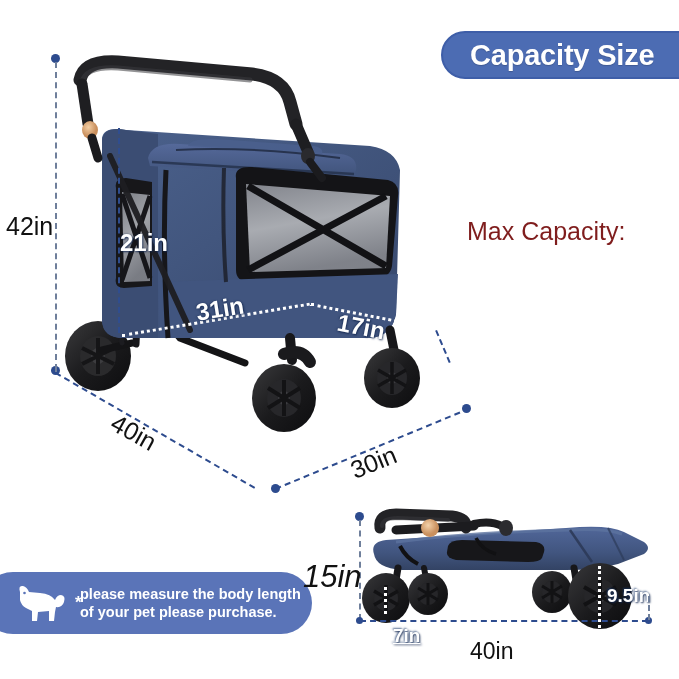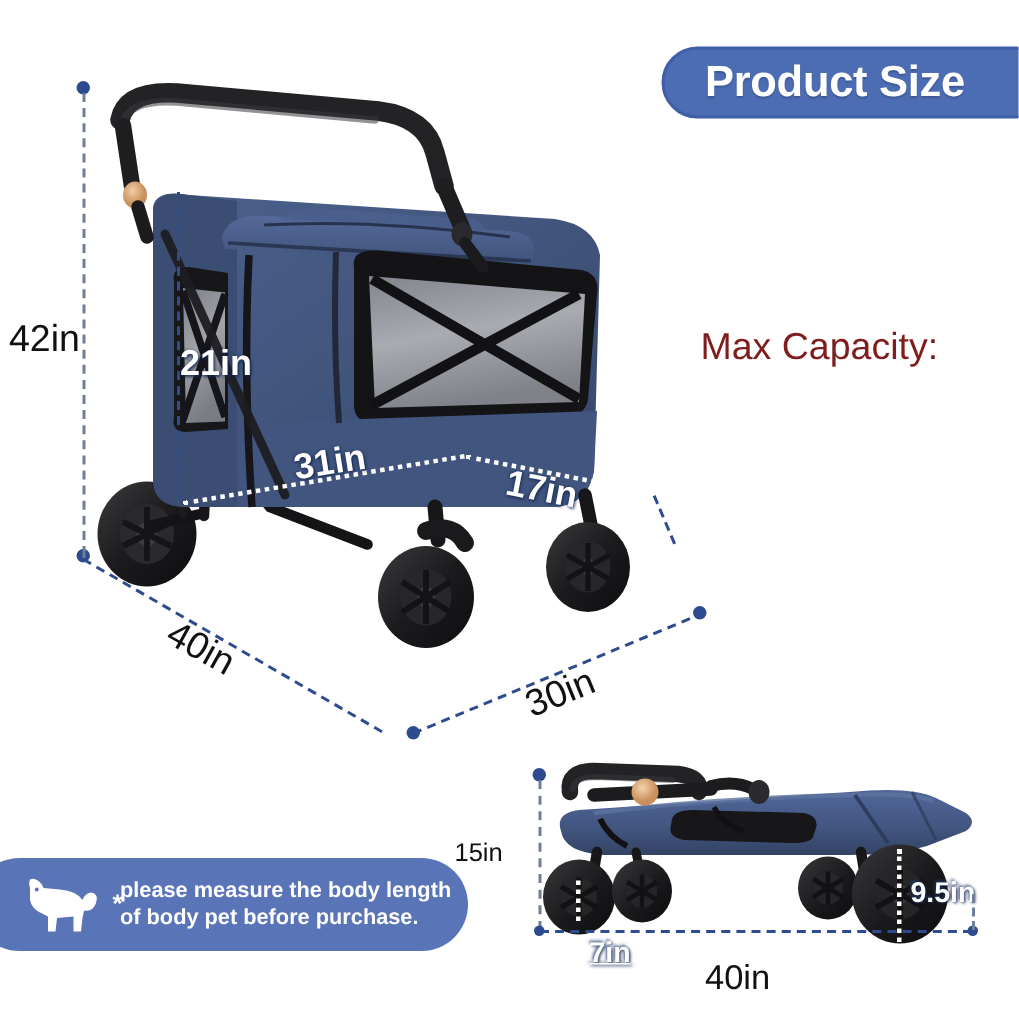--- a/index.html
+++ b/index.html
@@ -285,35 +285,35 @@
   <div class="dline" style="left:275px; top:488px; width:210px; transform:rotate(-22.5deg);"></div>
   <div class="dot" style="left:271px; top:484px;"></div>
   <div class="dot" style="left:462px; top:404px;"></div>
 
   <div class="dline" style="left:437px; top:330px; width:35px; transform:rotate(67deg);"></div>
 
   <div class="dim dim-black" style="left:110px; top:418px; transform:rotate(29deg);">40in</div>
   <div class="dim dim-black" style="left:350px; top:448px; transform:rotate(-22deg);">30in</div>
 
   <div class="banner">
-    <span class="banner-text">Product Size</span>
+    <span class="banner-text">Capacity Size</span>
   </div>
 
   <div class="cap-label">Max Capacity:</div>
 
   <div class="petnote">
     <svg class="dog-icon" width="58" height="42" viewBox="0 0 58 42">
       <path fill="#ffffff" d="M10 10 Q8 3 13 4 Q17 5 19 10 L30 11 Q41 12 45 18
         Q47 13 51 13 Q56 14 54 20 Q52 26 46 25 L45 30 L44 39 L39 39 L39 29
         L28 30 L27 39 L22 39 L22 29 L16 26 Q11 23 10 18 Z"></path>
       <circle cx="14.5" cy="11" r="1.3" fill="#5a74b8"></circle>
     </svg>
     <div style="display:flex; flex-direction:column; margin-left:4px;">
       <span class="petnote-text">please measure the body length</span>
-      <span class="petnote-text">of body pet before purchase.</span>
+      <span class="petnote-text">of your pet please purchase.</span>
     </div>
   </div>
   <span class="petnote-star">*</span>
 
   <svg class="art" style="left:356px; top:498px;" width="300" height="140" viewBox="0 0 300 140">
     <defs>
       <linearGradient id="ffab" x1="0" y1="0" x2="0" y2="1">
         <stop offset="0%" stop-color="#51679a"></stop>
         <stop offset="60%" stop-color="#41557f"></stop>
         <stop offset="100%" stop-color="#334364"></stop>
@@ -374,21 +374,21 @@
       <ellipse cx="244" cy="98" rx="32" ry="33" fill="url(#ftyre)"></ellipse>
       <ellipse cx="244" cy="98" rx="16" ry="17" fill="#262629"></ellipse>
       <ellipse cx="244" cy="98" rx="6" ry="6.5" fill="#3c3c40"></ellipse>
       <path d="M244 81 L244 115 M228 89 L260 107 M228 107 L260 89" stroke="#121214" stroke-width="4"></path>
     </g>
   </svg>
 
   <div class="dot" style="left:355px; top:512px;"></div>
   <div class="dash-v" style="left:359px; top:520px; height:100px;"></div>
   <div class="dot sm" style="left:356px; top:617px;"></div>
-  <div class="dim dim-black" style="left:303px; top:559px; font-size:17px;">15in</div>
+  <div class="dim dim-black" style="left:303px; top:559px; font-size:31px;font-style:italic;">15in</div>
 
   <div class="dline wdot" style="left:387px; top:587px; width:27px; transform:rotate(90deg);"></div>
   <div class="dim dim-white-sm" style="left:393px; top:625px;text-decoration:underline;">7in</div>
 
   <div class="dline wdot" style="left:601px; top:566px; width:62px; transform:rotate(90deg);"></div>
   <div class="dim dim-white-sm" style="left:607px; top:585px;">9.5in</div>
 
   <div class="dline" style="left:360px; top:620px; width:288px;"></div>
   <div class="dot sm" style="left:645px; top:617px;"></div>
   <div class="dash-v" style="left:648px; top:596px; height:24px;"></div>

